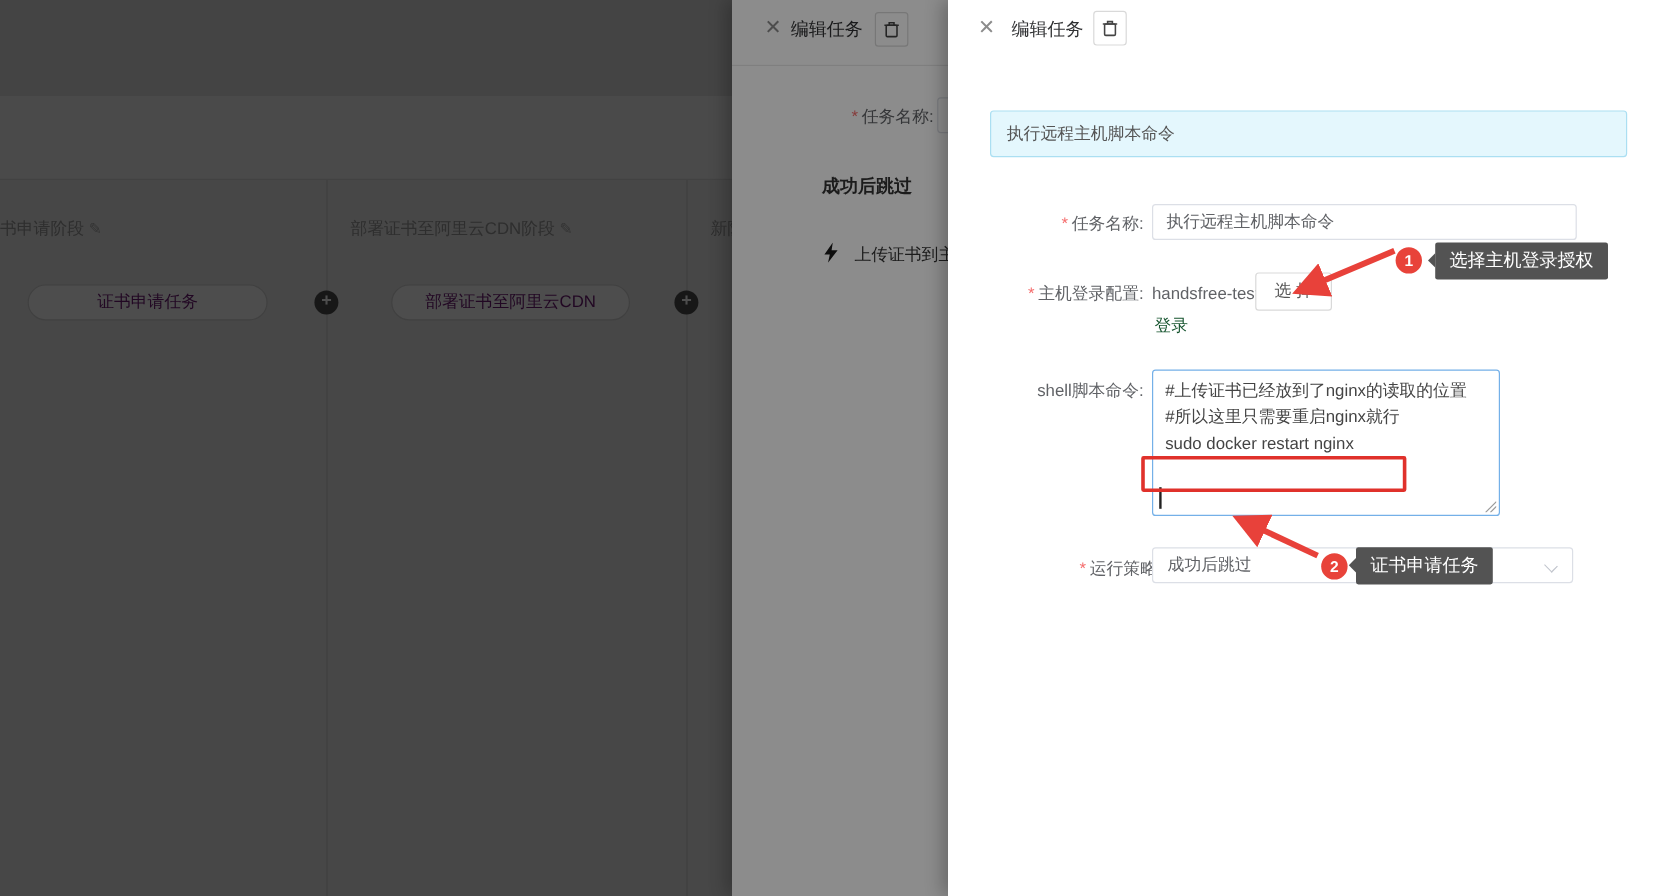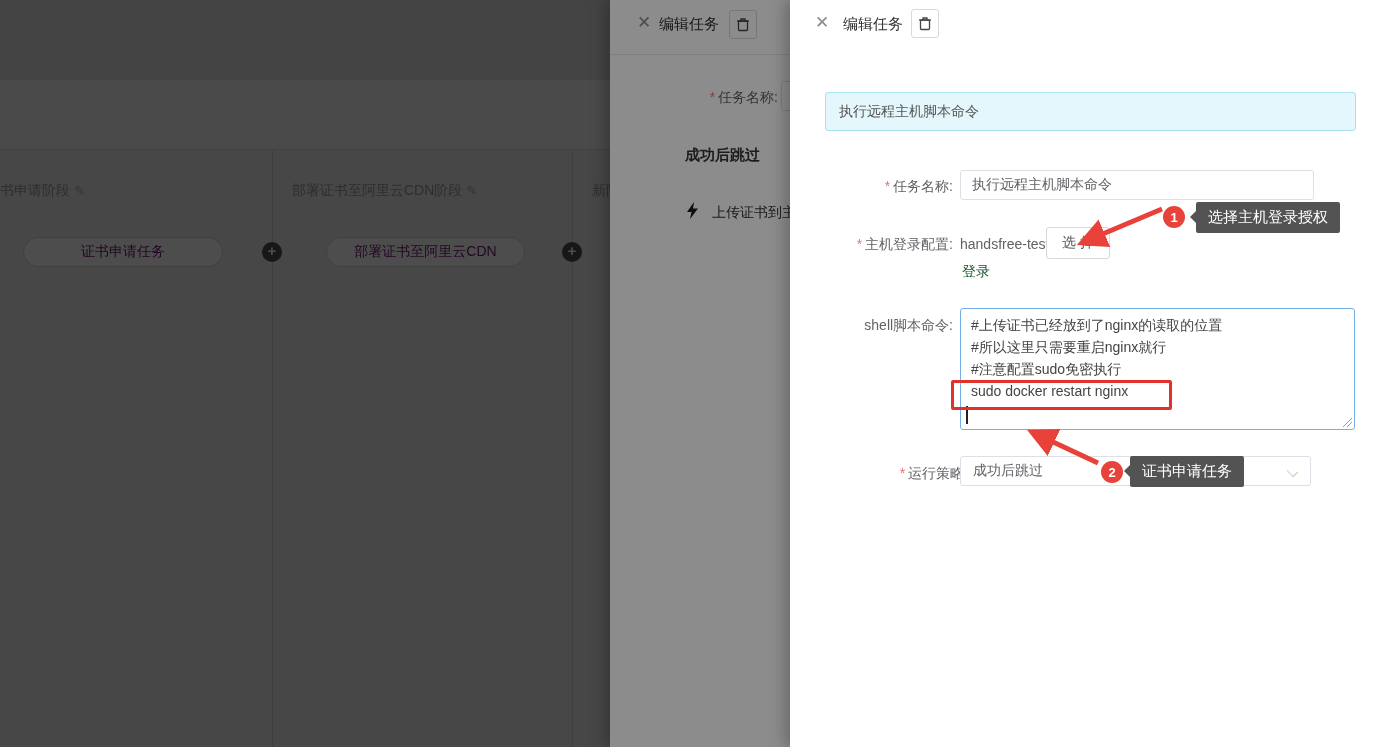--- a/index.html
+++ b/index.html
@@ -44,21 +44,21 @@
   .steps-heading { font-size:15px; font-weight:bold; color:#333; white-space:nowrap; }
   .step-text { color:#333; white-space:nowrap; }
 
   
   .alert-info { left:35px; top:92px; width:531px; height:39px; background:#e4f7fd; border:1px solid #abdff2;
                 border-radius:3px; display:flex; align-items:center; padding-left:13px; color:#555; }
 
   .choose-btn { left:256px; top:227px; width:64px; height:32px; border:1px solid #d9d9d9; border-radius:3px;
                 background:#fff; color:#555; display:flex; align-items:center; justify-content:center; }
 
-  .shell-area { left:170px; top:308px; width:395px; height:122px; border:1px solid #74b0e8; border-radius:3px;
+  .shell-area { left:170px; top:308px; width:290px; height:122px; border:1px solid #74b0e8; border-radius:3px;
                 background:#fff; padding:5px 10px; line-height:22px; color:#444; }
   .shell-line { white-space:nowrap; }
   .resize-handle { right:2px; bottom:2px; width:11px; height:11px; }
   .red-rect { left:161px; top:380px; width:221px; height:30px; border:3px solid #e0312b; border-radius:2px; z-index:3; }
   .caret { left:176px; top:406px; width:2px; height:18px; background:#222; }
 
   .select-box { left:170px; top:456px; width:351px; height:30px; border:1px solid #dcdfe6; border-radius:3px;
                 background:#fff; display:flex; align-items:center; padding-left:12px; color:#606266; }
   .chevron { position:absolute; right:13px; top:10px; width:9px; height:9px; border-right:1.5px solid #c0c4cc;
              border-bottom:1.5px solid #c0c4cc; transform:rotate(45deg) scaleY(0.8); }
@@ -155,21 +155,20 @@
   <span class="abs" style="left:170px; top:236px; color:#606266;">handsfree-test</span>
   <span class="abs" style="left:172px; top:263px; color:#14532d;">登录</span>
   <div class="abs choose-btn">选 择</div>
 
   <div class="abs form-label" style="left:13px; top:317px; width:150px;">
     <span>shell脚本命令:</span>
   </div>
   <div class="abs shell-area">
     <div class="shell-line">#上传证书已经放到了nginx的读取的位置</div>
     <div class="shell-line">#所以这里只需要重启nginx就行</div>
-    <div class="shell-line">#注意配置sudo免密执行</div>
     <div class="shell-line">sudo docker restart nginx</div>
     <svg class="abs resize-handle" viewBox="0 0 11 11">
       <line x1="2" y1="11" x2="11" y2="2" stroke="#999" stroke-width="1"></line>
       <line x1="6" y1="11" x2="11" y2="6" stroke="#999" stroke-width="1"></line>
     </svg>
   </div>
   <div class="abs red-rect"></div>
   <div class="abs caret"></div>
 
   <div class="abs form-label" style="left:28px; top:465px; width:150px;">

